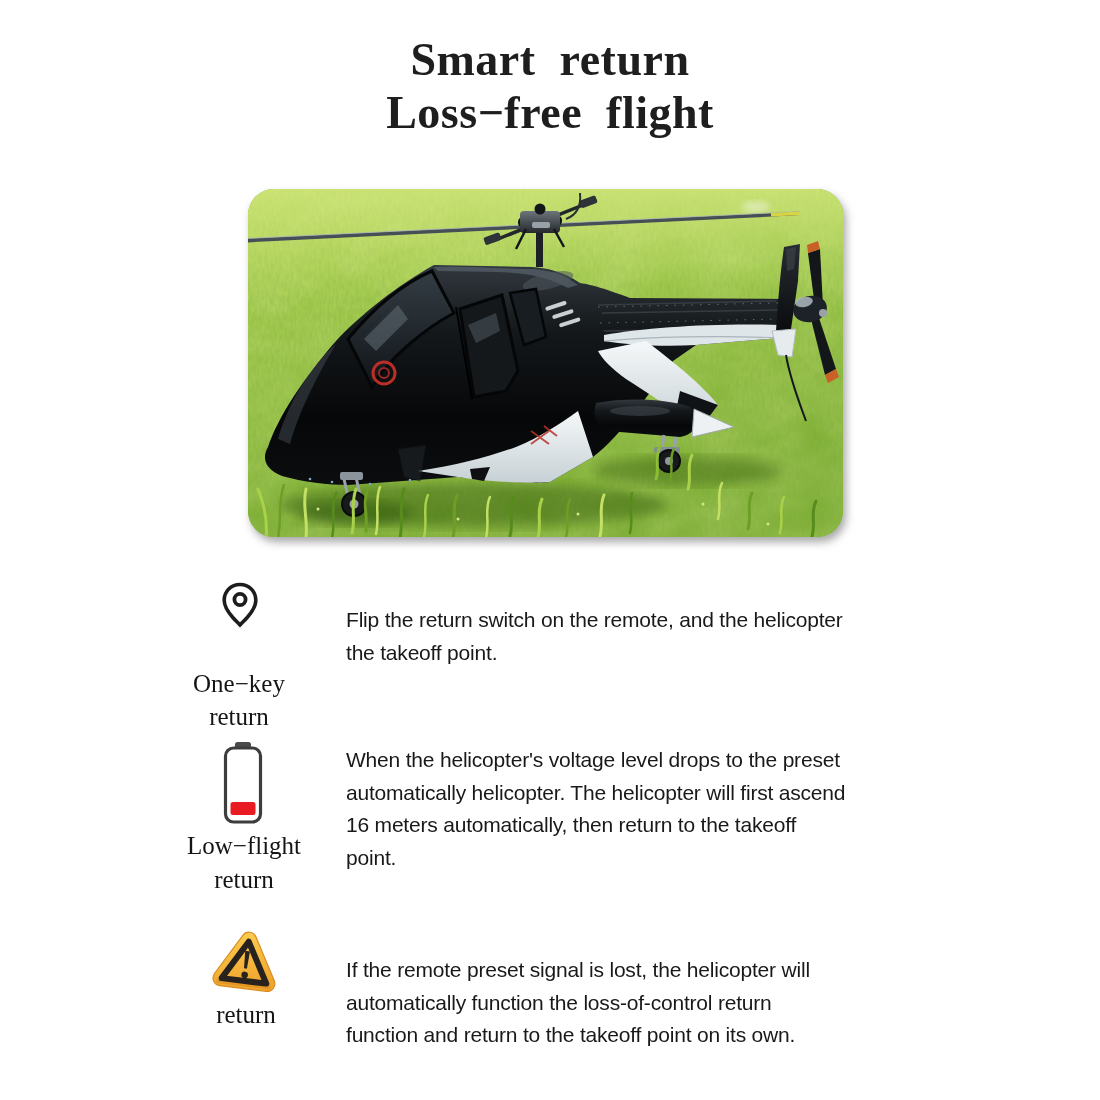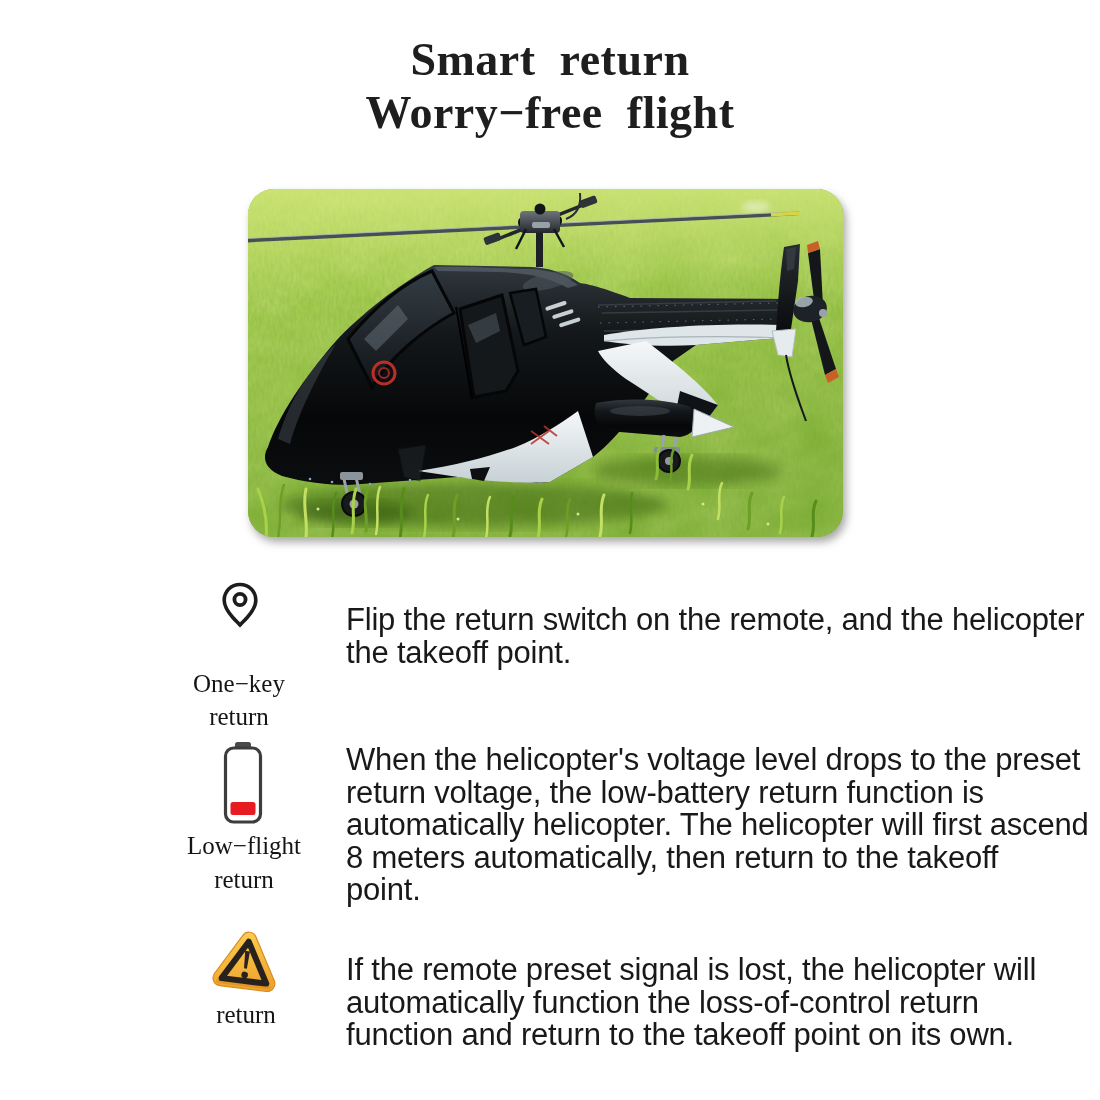--- a/index.html
+++ b/index.html
@@ -10,21 +10,21 @@
          font-family:"Liberation Serif","DejaVu Serif",serif;font-weight:700;
          font-size:46px;line-height:53px;color:#1e1e1e;letter-spacing:.5px;word-spacing:12px;}
 
   .photo{position:absolute;left:248px;top:189px;width:595px;height:348px;border-radius:26px;
          overflow:hidden;box-shadow:3px 5px 9px rgba(95,95,95,.55);background:#8cbd37;}
   .photo svg{display:block;}
 
   .icon-wrap{position:absolute;}
   .flabel{position:absolute;text-align:center;font-family:"Liberation Serif","DejaVu Serif",serif;
           font-size:25px;color:#141414;line-height:33px;}
-  .ftext{position:absolute;font-size:31px;line-height:32.5px;color:#191919;font-weight:500;
+  .ftext{position:absolute;font-size:21px;line-height:32.5px;color:#191919;font-weight:500;
          letter-spacing:-0.2px;}
   .ftext .tl{white-space:nowrap;}
 
   .pin-icon{left:221px;top:582px;width:38px;height:47px;}
   .f1-label{left:150px;top:636px;width:178px;margin-top:31px;}
   .f1-text{left:346px;top:604px;}
 
   .batt-icon{left:221px;top:740px;width:44px;height:86px;}
   .f2-label{left:150px;top:829px;width:188px;line-height:34px;}
   .f2-text{left:346px;top:744px;}
@@ -33,21 +33,21 @@
   .f3-label{left:150px;top:999px;width:192px;line-height:31px;}
   .f3-text{left:346px;top:954px;}
 </style>
 </head>
 <body>
 
 <div class="page">
 
   <div class="title">
     <div>Smart return</div>
-    <div>Worry−free flight</div>
+    <div>Loss−free flight</div>
   </div>
 
   <div class="photo" aria-label="Black scale RC helicopter parked on green grass">
     <svg width="595" height="348" viewBox="0 0 595 348" xmlns="http://www.w3.org/2000/svg">
       <defs>
         <linearGradient id="gbg" x1="0" y1="0" x2="0.25" y2="1">
           <stop offset="0" stop-color="#b9dc55"></stop>
           <stop offset="0.45" stop-color="#95c43d"></stop>
           <stop offset="1" stop-color="#79ad2e"></stop>
         </linearGradient>
@@ -256,23 +256,22 @@
         <rect x="4.5" y="8" width="35" height="74" rx="8" fill="#ffffff" stroke="#3d3d3d" stroke-width="3.2"></rect>
         <rect x="9.5" y="62" width="25" height="13" rx="2.5" fill="#e81b23"></rect>
       </svg>
     </div>
     <div class="flabel f2-label">
       <div>Low−flight</div>
       <div>return</div>
     </div>
     <div class="ftext f2-text">
       <div class="tl">When the helicopter's voltage level drops to the preset</div>
-      <div class="tl">return voltage, the low-battery return function is</div>
       <div class="tl">automatically helicopter. The helicopter will first ascend</div>
-      <div class="tl">8 meters automatically, then return to the takeoff</div>
+      <div class="tl">16 meters automatically, then return to the takeoff</div>
       <div class="tl">point.</div>
     </div>
   </div>
 
   <div>
     <div class="icon-wrap warn-icon">
       <svg width="80" height="78" viewBox="0 0 80 78">
         <defs>
           <linearGradient id="wg" x1="0" y1="0" x2="0.3" y2="1">
             <stop offset="0" stop-color="#fdd253"></stop>

